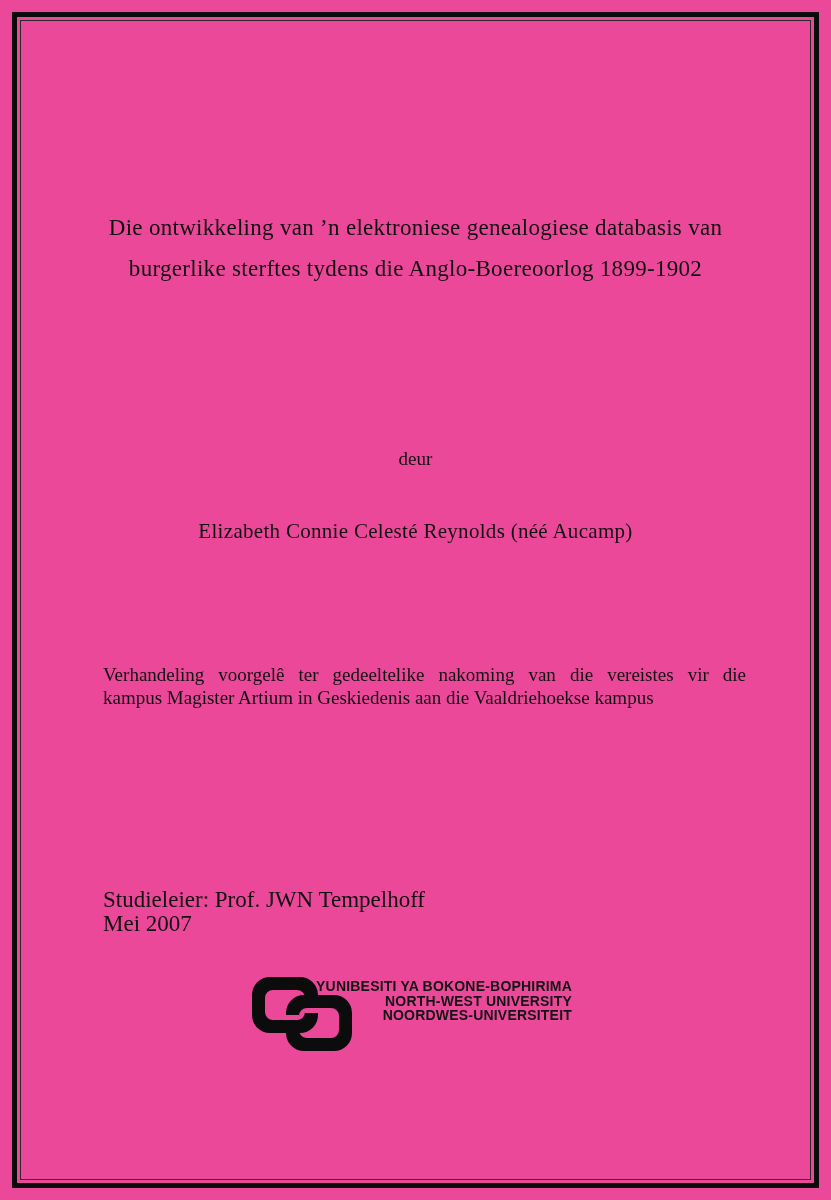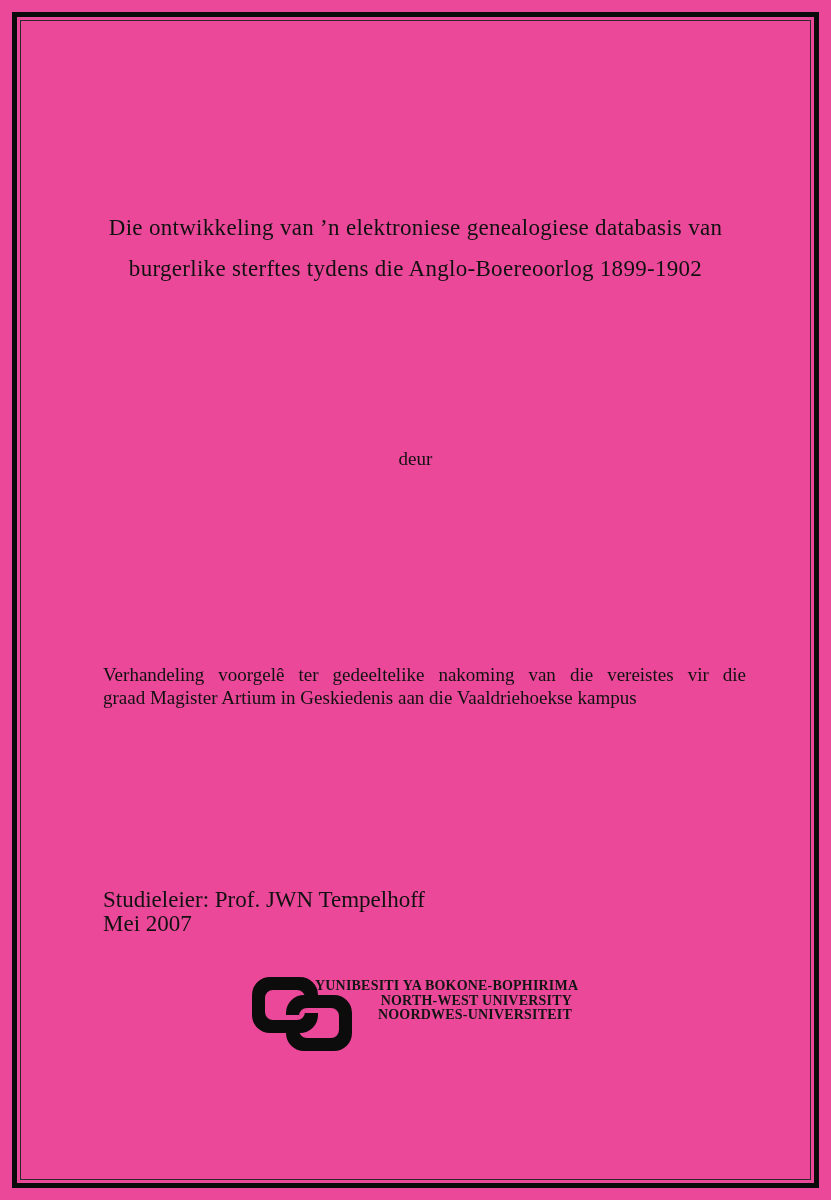--- a/index.html
+++ b/index.html
@@ -84,21 +84,21 @@
     top: 2px;
     width: 100px;
     height: 74px;
   }
   .logo-text {
     position: absolute;
     left: 63px;
     top: 4px;
     width: 257px;
     text-align: right;
-    font-family: Liberation Serif, serif;
+    font-family: Liberation Sans, sans-serif;
     font-size: 14px;
     font-weight: 600;
     line-height: 14.5px;
     letter-spacing: 0.2px;
     color: #141414;
     white-space: nowrap;
   }
   .italic { }
 </style>
 </head>
@@ -109,24 +109,25 @@
   <div class="frame-outer"></div>
   <div class="frame-inner"></div>
 
   <div class="title-block">
     <div>Die ontwikkeling van ’n elektroniese genealogiese databasis van</div>
     <div>burgerlike sterftes tydens die Anglo-Boereoorlog 1899-1902</div>
   </div>
 
   <div class="byline">deur</div>
 
+  <div class="author">Elizabeth Connie Celesté Reynolds (néé Aucamp)</div>
 
   <div class="submission">
     <div class="justified">Verhandeling voorgelê ter gedeeltelike nakoming van die vereistes vir die</div>
-    <div><span>graad </span><span class="italic">Magister Artium</span><span> in Geskiedenis aan die Vaaldriehoekse kampus</span></div>
+    <div><span>kampus </span><span class="italic">Magister Artium</span><span> in Geskiedenis aan die Vaaldriehoekse kampus</span></div>
   </div>
 
   <div class="supervisor-block">
     <div>Studieleier: Prof. JWN Tempelhoff</div>
     <div>Mei 2007</div>
   </div>
 
   <div class="logo">
     <svg class="logo-mark" viewBox="0 0 100 74" xmlns="http://www.w3.org/2000/svg" aria-hidden="true">
       <path fill="#0c0c0c" fill-rule="evenodd" d="

